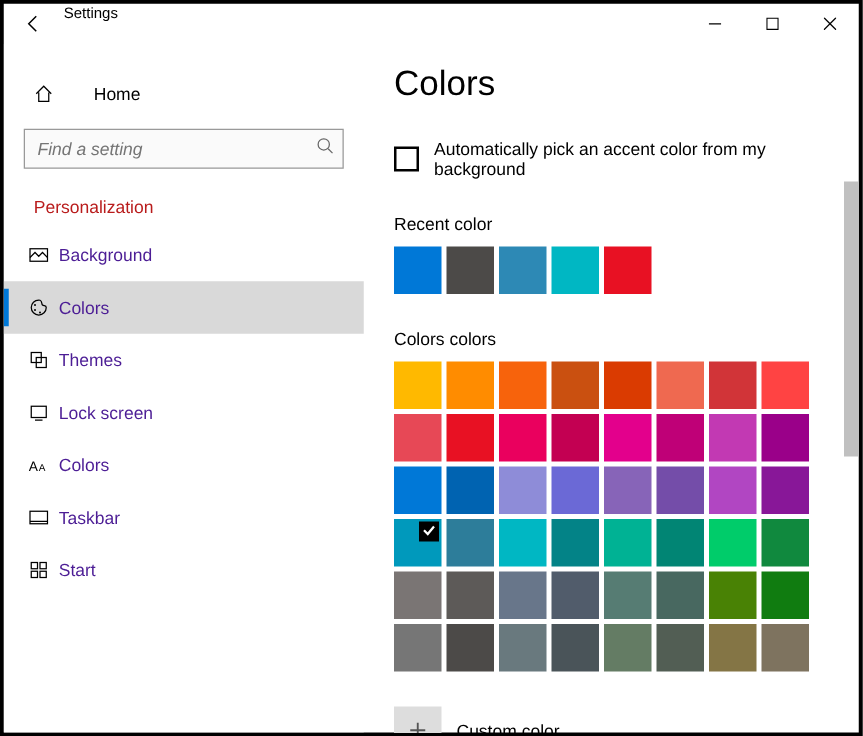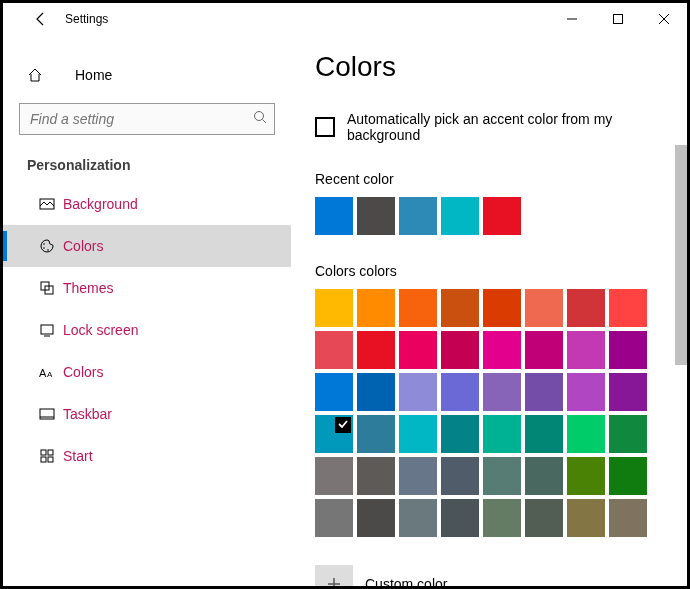--- a/index.html
+++ b/index.html
@@ -1,34 +1,34 @@
 <!DOCTYPE html>
 <html><head>
 <meta charset="utf-8">
 <style>
   * { box-sizing: border-box; margin: 0; padding: 0; font-family: "Segoe UI", Arial, sans-serif; }
   html, body { width: 690px; height: 589px; overflow: hidden; background: #000; }
   .window { position: absolute; top: 3px; left: 3px; right: 3px; bottom: 3px; background: #fff; display: flex; flex-direction: column; }
-  .titlebar { height: 32px; display: flex; align-items: center; position: relative; margin-left: 14px; }
+  .titlebar { height: 32px; display: flex; align-items: flex-start; position: relative; }
   .titlebar .back { width: 48px; display: flex; align-items: center; justify-content: center; height: 100%; cursor: pointer; }
   .titlebar .title { font-size: 12px; color: #000; }
   .winbtns { position: absolute; right: 0; top: 0; display: flex; height: 100%; }
   .winbtn { width: 46px; display: flex; align-items: center; justify-content: center; cursor: pointer; }
   .winbtn svg { display: block; }
   .body { flex: 1; display: flex; overflow: hidden; }
   .sidebar { width: 288px; background: #fff; display: flex; flex-direction: column; padding-top: 20px; position: relative; }
   .home-row { display: flex; align-items: center; height: 40px; padding-left: 24px; cursor: pointer; gap: 24px; }
   .home-row .icon { width: 24px; display: flex; align-items: center; }
   .home-row .label { font-size: 14px; color: #000; }
   .search-wrap { padding: 8px 16px 0 16px; }
   .search { position: relative; }
   .search input { width: 100%; height: 32px; border: 1px solid #999; padding: 0 32px 0 10px; font-size: 14px; font-style: italic; color: #7f1d1d; background: #fafafa; outline: none; }
   .search .sicon { position: absolute; right: 8px; top: 50%; transform: translateY(-50%); }
-  .section-label { font-size: 14px; font-weight: 700; padding: 22px 0 10px 24px; color: #404040; }
-  .nav-item { display: flex; align-items: center; height: 42px; padding-left: 36px; cursor: pointer; position: relative; font-size: 14px; color: #be185d; }
+  .section-label { font-size: 14px; font-weight: 400; padding: 22px 0 10px 24px; color: #b91c1c; }
+  .nav-item { display: flex; align-items: center; height: 42px; padding-left: 20px; cursor: pointer; position: relative; font-size: 14px; color: #4c1d95; }
   .nav-item.selected { background: #d9d9d9; }
   .nav-item.selected::before { content: ""; position: absolute; left: 0; top: 6px; bottom: 6px; width: 4px; background: #0078d7; }
   .nav-item .icon { width: 24px; display: flex; align-items: center; }
   .content { flex: 1; padding: 16px 0 0 24px; overflow-y: auto; position: relative; }
   .page-title { font-size: 28px; font-weight: 400; margin-bottom: 28px; color: #000; }
   .checkbox-row { display: flex; align-items: center; margin-bottom: 28px; cursor: pointer; }
   .checkbox { width: 20px; height: 20px; border: 2px solid #000; margin-right: 12px; flex: 0 0 auto; }
   .checkbox-label { font-size: 14px; color: #000; }
   .subhead { font-size: 14px; color: #000; margin-bottom: 10px; }
   .recent-row { display: flex; gap: 4px; margin-bottom: 28px; }

